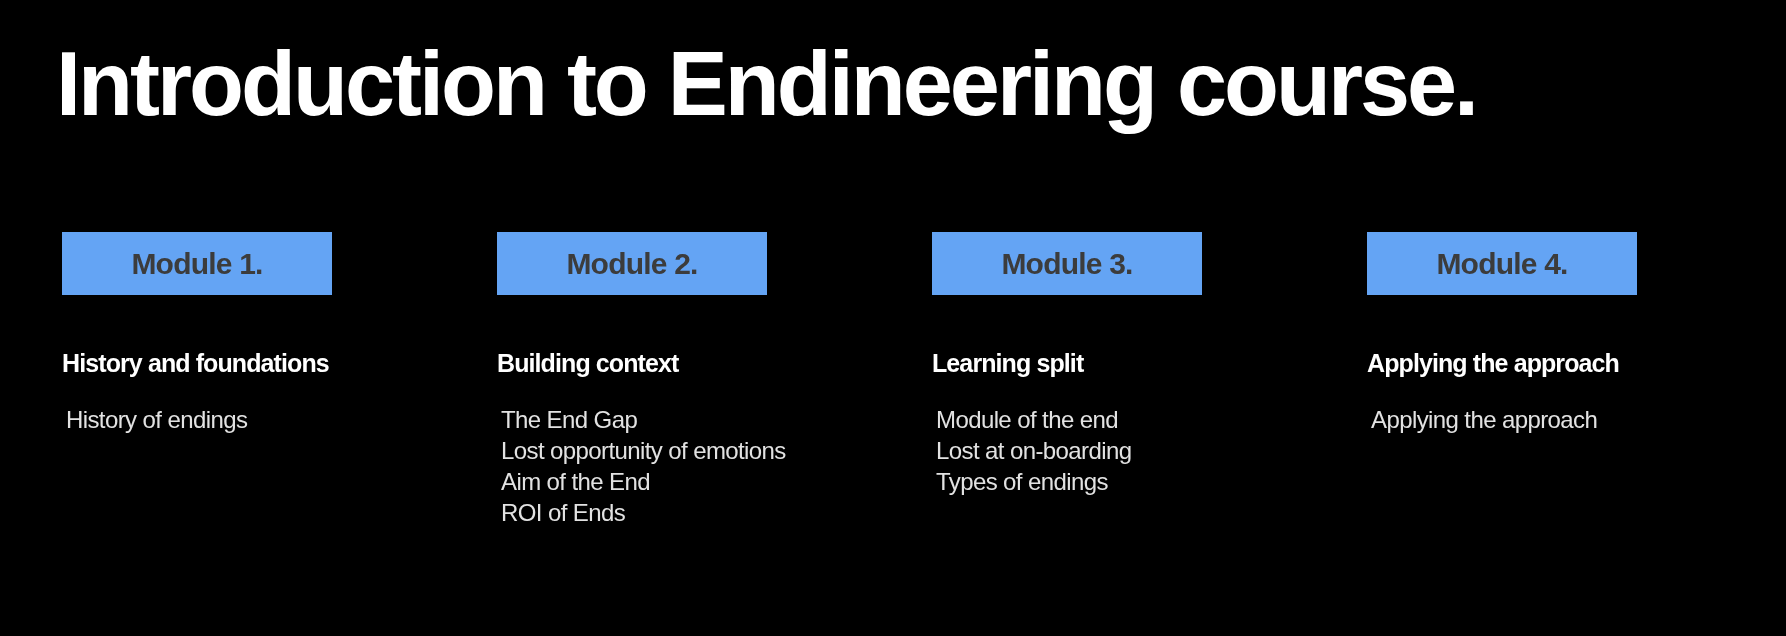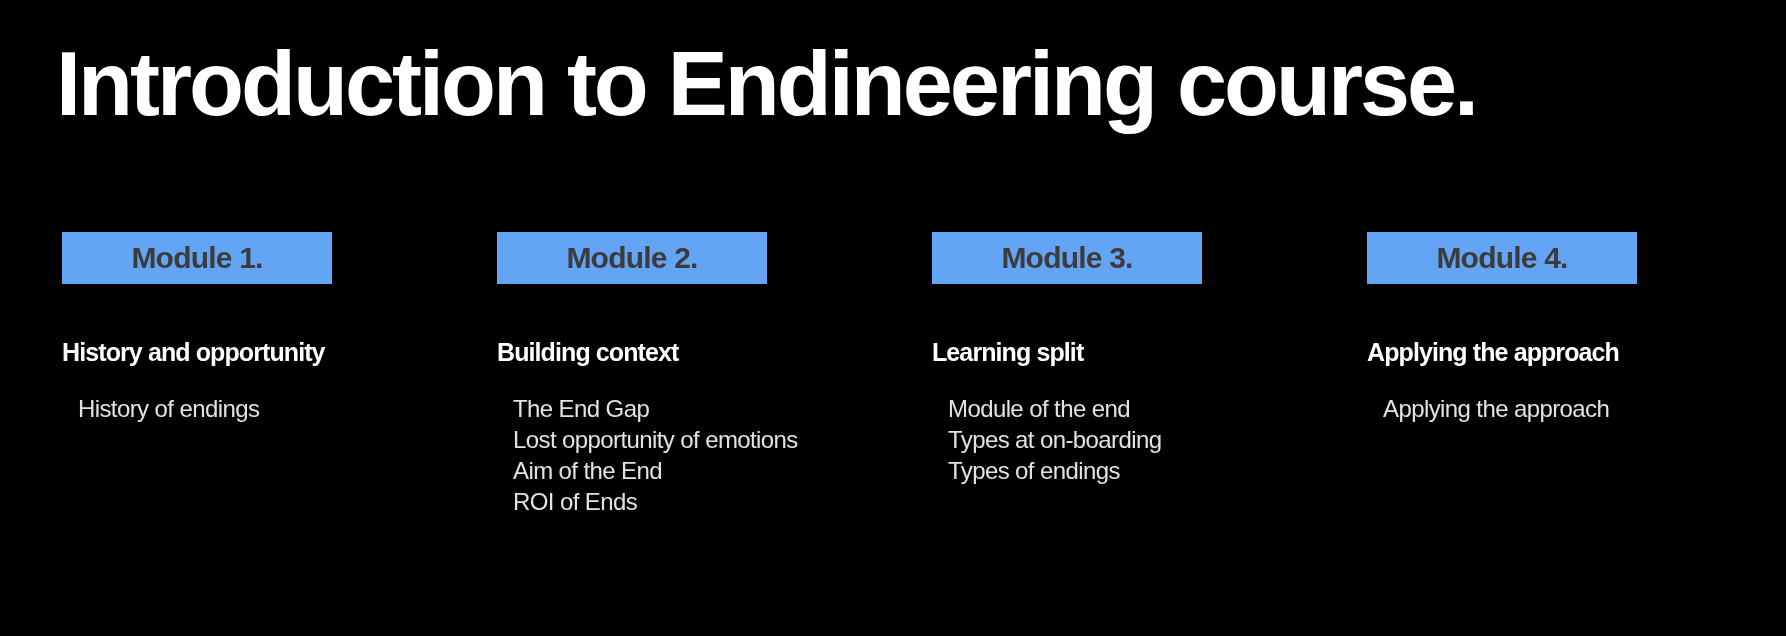--- a/index.html
+++ b/index.html
@@ -61,21 +61,21 @@
     display: flex;
   }
   .column {
     width: 435px;
     box-sizing: border-box;
     padding-left: 62px;
   }
 
   .badge {
     width: 270px;
-    height: 52px;
+    height: 63px;
     background: #64a4f4;
     display: flex;
     align-items: center;
     justify-content: center;
     box-sizing: border-box;
   }
   .badge-label {
     font-family: "Liberation Sans", sans-serif;
     font-size: 30px;
     font-weight: 700;
@@ -88,21 +88,21 @@
     margin-top: 54px;
     font-family: "Liberation Sans", sans-serif;
     font-size: 25px;
     font-weight: 700;
     letter-spacing: -0.9px;
     color: #ffffff;
     white-space: nowrap;
   }
 
   .col-list {
-    margin: 16px;
+    margin: 4px;
     padding: 0;
     list-style: none;
     margin-top: 26px;
   }
   .col-list li {
     font-family: "Liberation Sans", sans-serif;
     font-size: 24px;
     font-weight: 300;
     letter-spacing: -0.6px;
     line-height: 31px;
@@ -118,21 +118,21 @@
   <div class="title-row">
     <h1 class="title"><span class="title-word">Introduction to </span><span class="misspelled">Endineering</span><span class="title-word"> course.</span></h1>
   </div>
 
   <div class="columns">
 
     <div class="column">
       <div class="badge">
         <span class="badge-label">Module 1.</span>
       </div>
-      <div class="col-heading">History and opportunity</div>
+      <div class="col-heading">History and foundations</div>
       <ul class="col-list">
         <li>History of endings</li>
       </ul>
     </div>
 
     <div class="column">
       <div class="badge">
         <span class="badge-label">Module 2.</span>
       </div>
       <div class="col-heading">Building context</div>
@@ -144,21 +144,21 @@
       </ul>
     </div>
 
     <div class="column">
       <div class="badge">
         <span class="badge-label">Module 3.</span>
       </div>
       <div class="col-heading">Learning split</div>
       <ul class="col-list">
         <li>Module of the end</li>
-        <li>Types at on-boarding</li>
+        <li>Lost at on-boarding</li>
         <li>Types of endings</li>
       </ul>
     </div>
 
     <div class="column">
       <div class="badge">
         <span class="badge-label">Module 4.</span>
       </div>
       <div class="col-heading">Applying the approach</div>
       <ul class="col-list">

